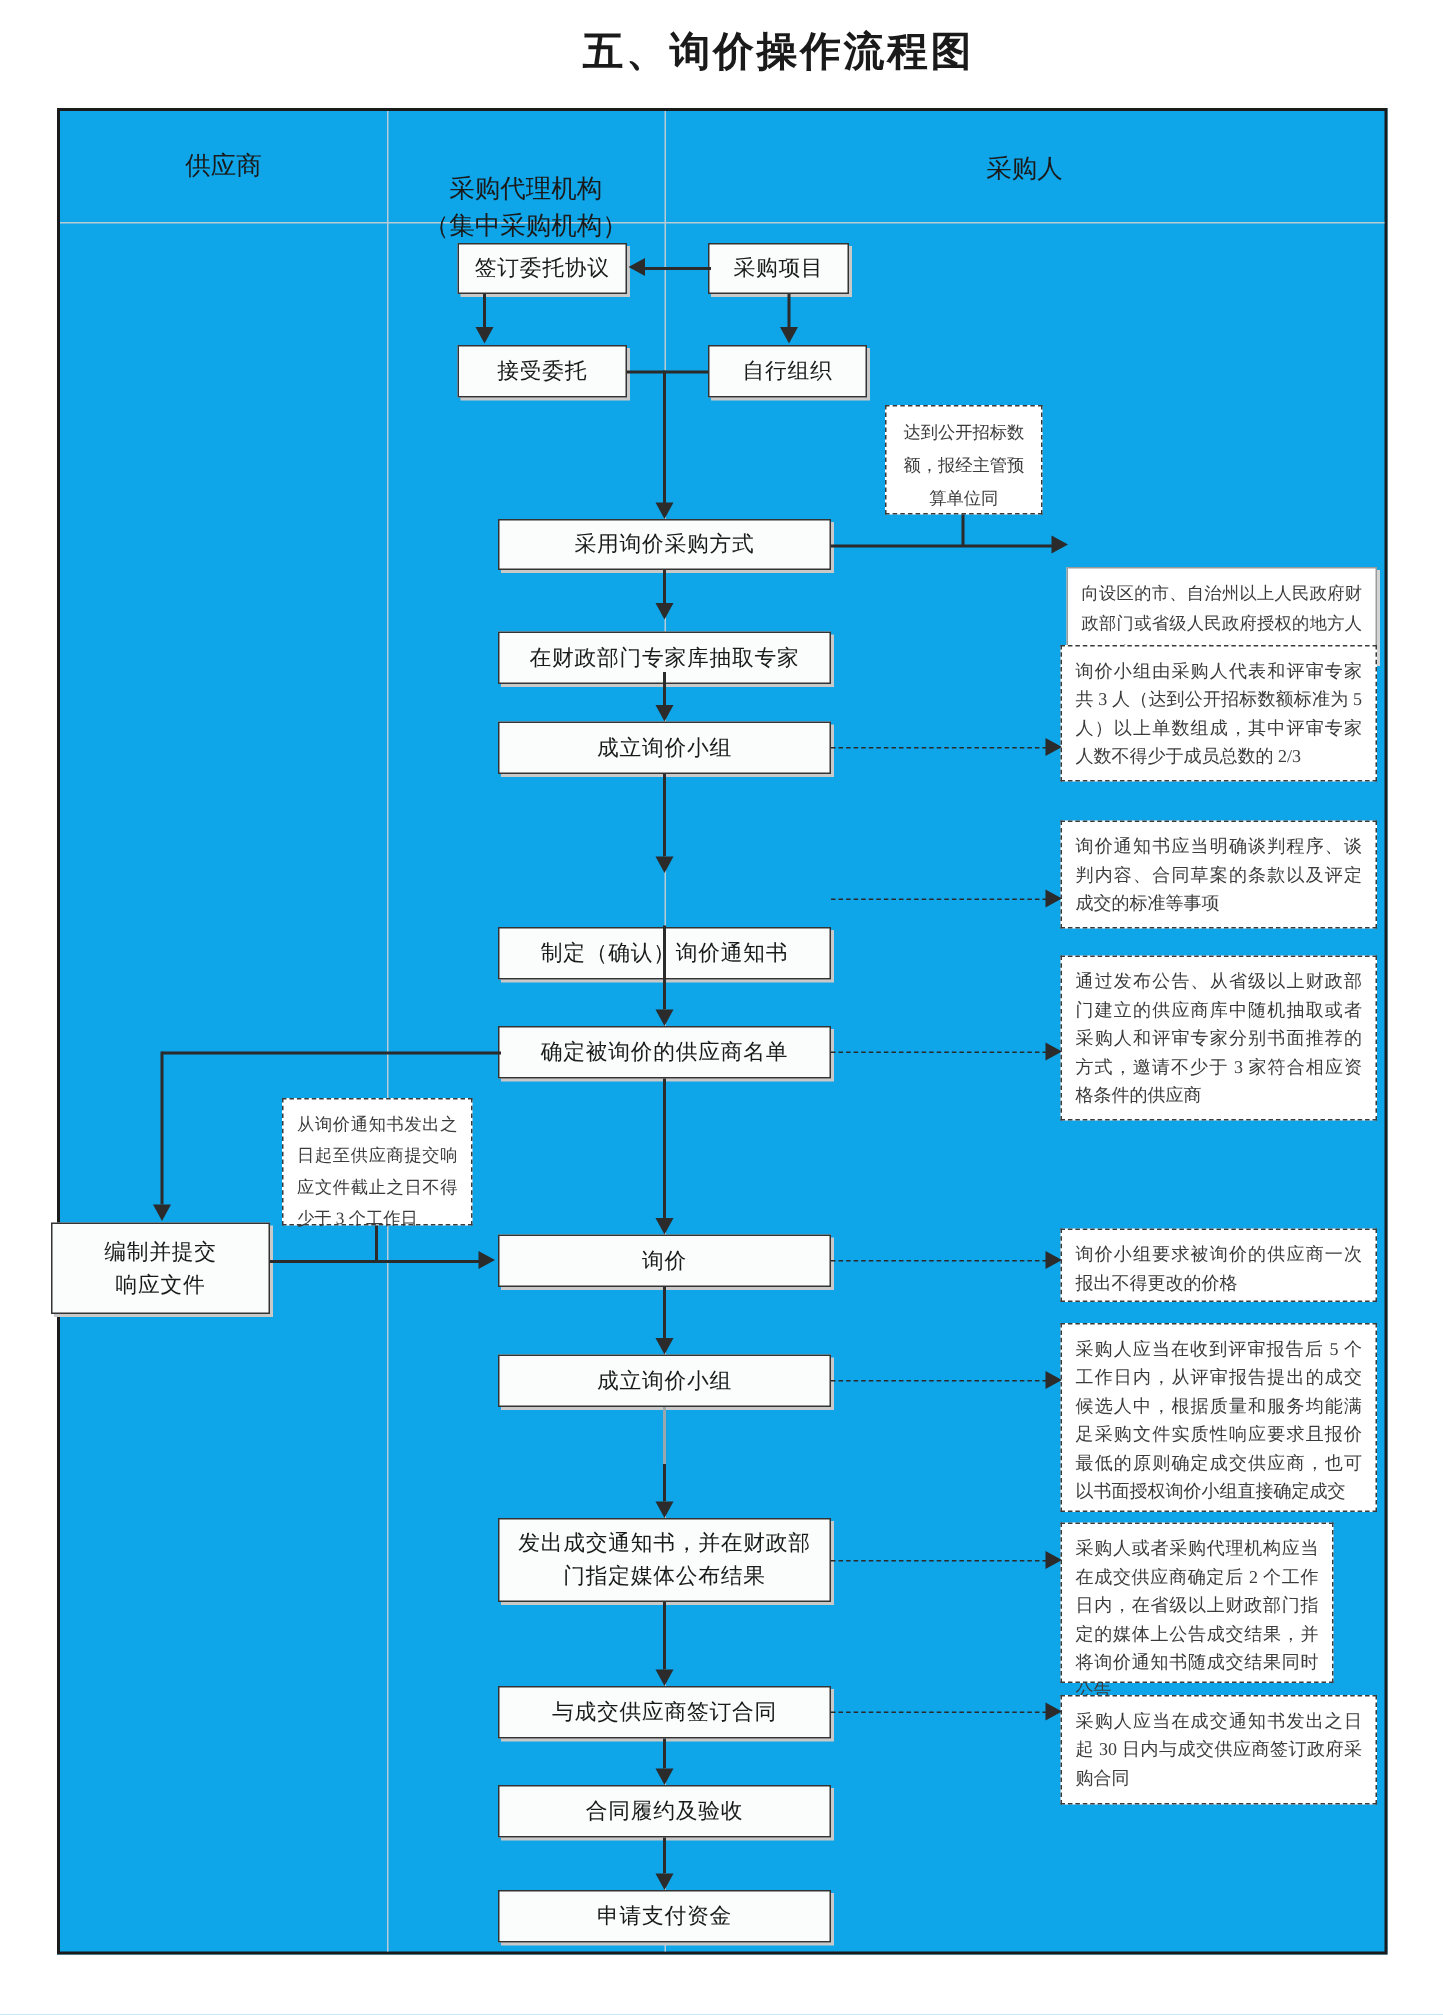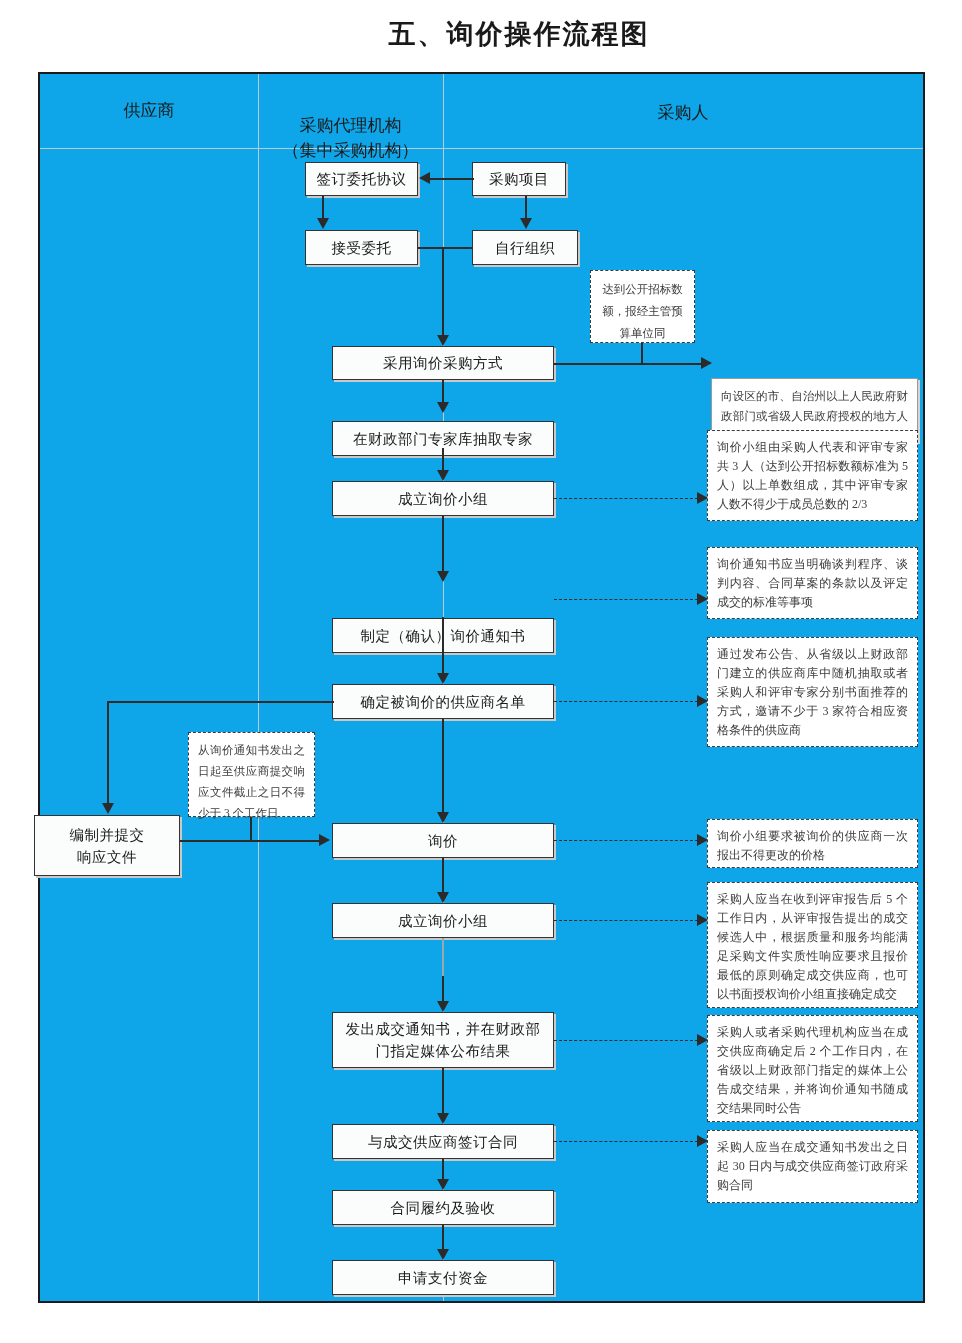--- a/index.html
+++ b/index.html
@@ -171,21 +171,21 @@
   </div>
 
   <div class="note" style="left:667px;top:745px;width:211px;height:49px;">
     <span>询价小组要求被询价的供应商一次报出不得更改的价格</span>
   </div>
 
   <div class="note" style="left:667px;top:808px;width:211px;height:126px;">
     <span>采购人应当在收到评审报告后 5 个工作日内，从评审报告提出的成交候选人中，根据质量和服务均能满足采购文件实质性响应要求且报价最低的原则确定成交供应商，也可以书面授权询价小组直接确定成交</span>
   </div>
 
-  <div class="note" style="left:667px;top:941px;width:211px;height:107px;">
+  <div class="note" style="left:667px;top:941px;width:182px;height:107px;">
     <span>采购人或者采购代理机构应当在成交供应商确定后 2 个工作日内，在省级以上财政部门指定的媒体上公告成交结果，并将询价通知书随成交结果同时公告</span>
   </div>
 
   <div class="note" style="left:667px;top:1056px;width:211px;height:73px;">
     <span>采购人应当在成交通知书发出之日起 30 日内与成交供应商签订政府采购合同</span>
   </div>
 
   <div class="ln h" style="left:390px;top:104px;width:44px;"></div>
   <div class="arr left" style="left:379px;top:98px;"></div>
 

